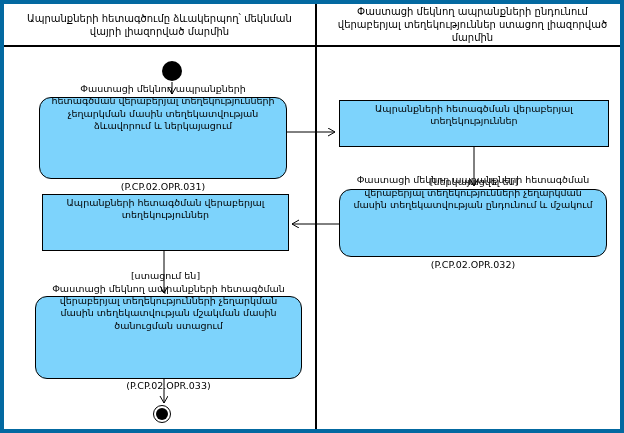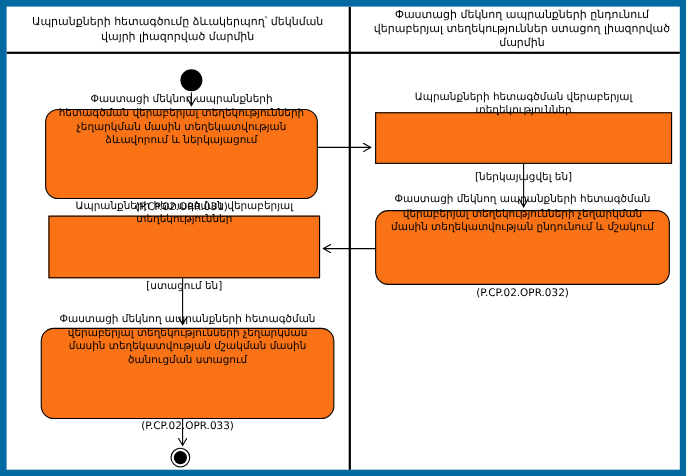--- a/index.html
+++ b/index.html
@@ -1,49 +1,49 @@
 <!DOCTYPE html>
 <html><head>
 <meta charset="utf-8">
 <style>
   html,body{margin:0;padding:0;background:#fff;}
   .canvas{
     position:relative;
     width:624px;height:433px;
     box-sizing:border-box;
     background:#fff;
-    border:6px solid #0369a1;
+    border:4px solid #0369a1;
     font-family:"DejaVu Sans",sans-serif;
     color:#000;
     overflow:hidden;
   }
   .lane-divider{
     position:absolute;left:311px;top:0;width:2px;height:433px;background:#000;
   }
   .header-sep{
     position:absolute;left:0;top:41px;width:624px;height:2px;background:#000;
   }
   .lane-header{
     position:absolute;top:0;height:41px;
     display:flex;align-items:center;justify-content:center;
     text-align:center;font-size:10px;line-height:1.3;
     padding:2px 14px;box-sizing:border-box;
   }
   .lane-header.left{left:0;width:311px;}
   .lane-header.right{left:313px;width:311px;}
   .node{
     position:absolute;box-sizing:border-box;
-    border:1px solid #000;background:#f97316;
+    border:1px solid #000;background:#7dd3fc;
     display:flex;flex-direction:column;align-items:center;justify-content:center;
     text-align:center;font-size:9.5px;line-height:1.3;
     padding:2px 10px;
     gap:48px;
   }
   .node.action{border-radius:12px;}
-  .node.object{border-radius:0;}
+  .node.object{border-radius:0;justify-content:space-between;}
   .start-node{
     position:absolute;left:158px;top:57px;width:20px;height:20px;
     border-radius:50%;background:#000;
   }
   .end-node{
     position:absolute;left:149px;top:401px;width:18px;height:18px;
     border-radius:50%;border:1px solid #000;box-sizing:border-box;
     display:flex;align-items:center;justify-content:center;background:#fff;
   }
   .end-node .inner{

